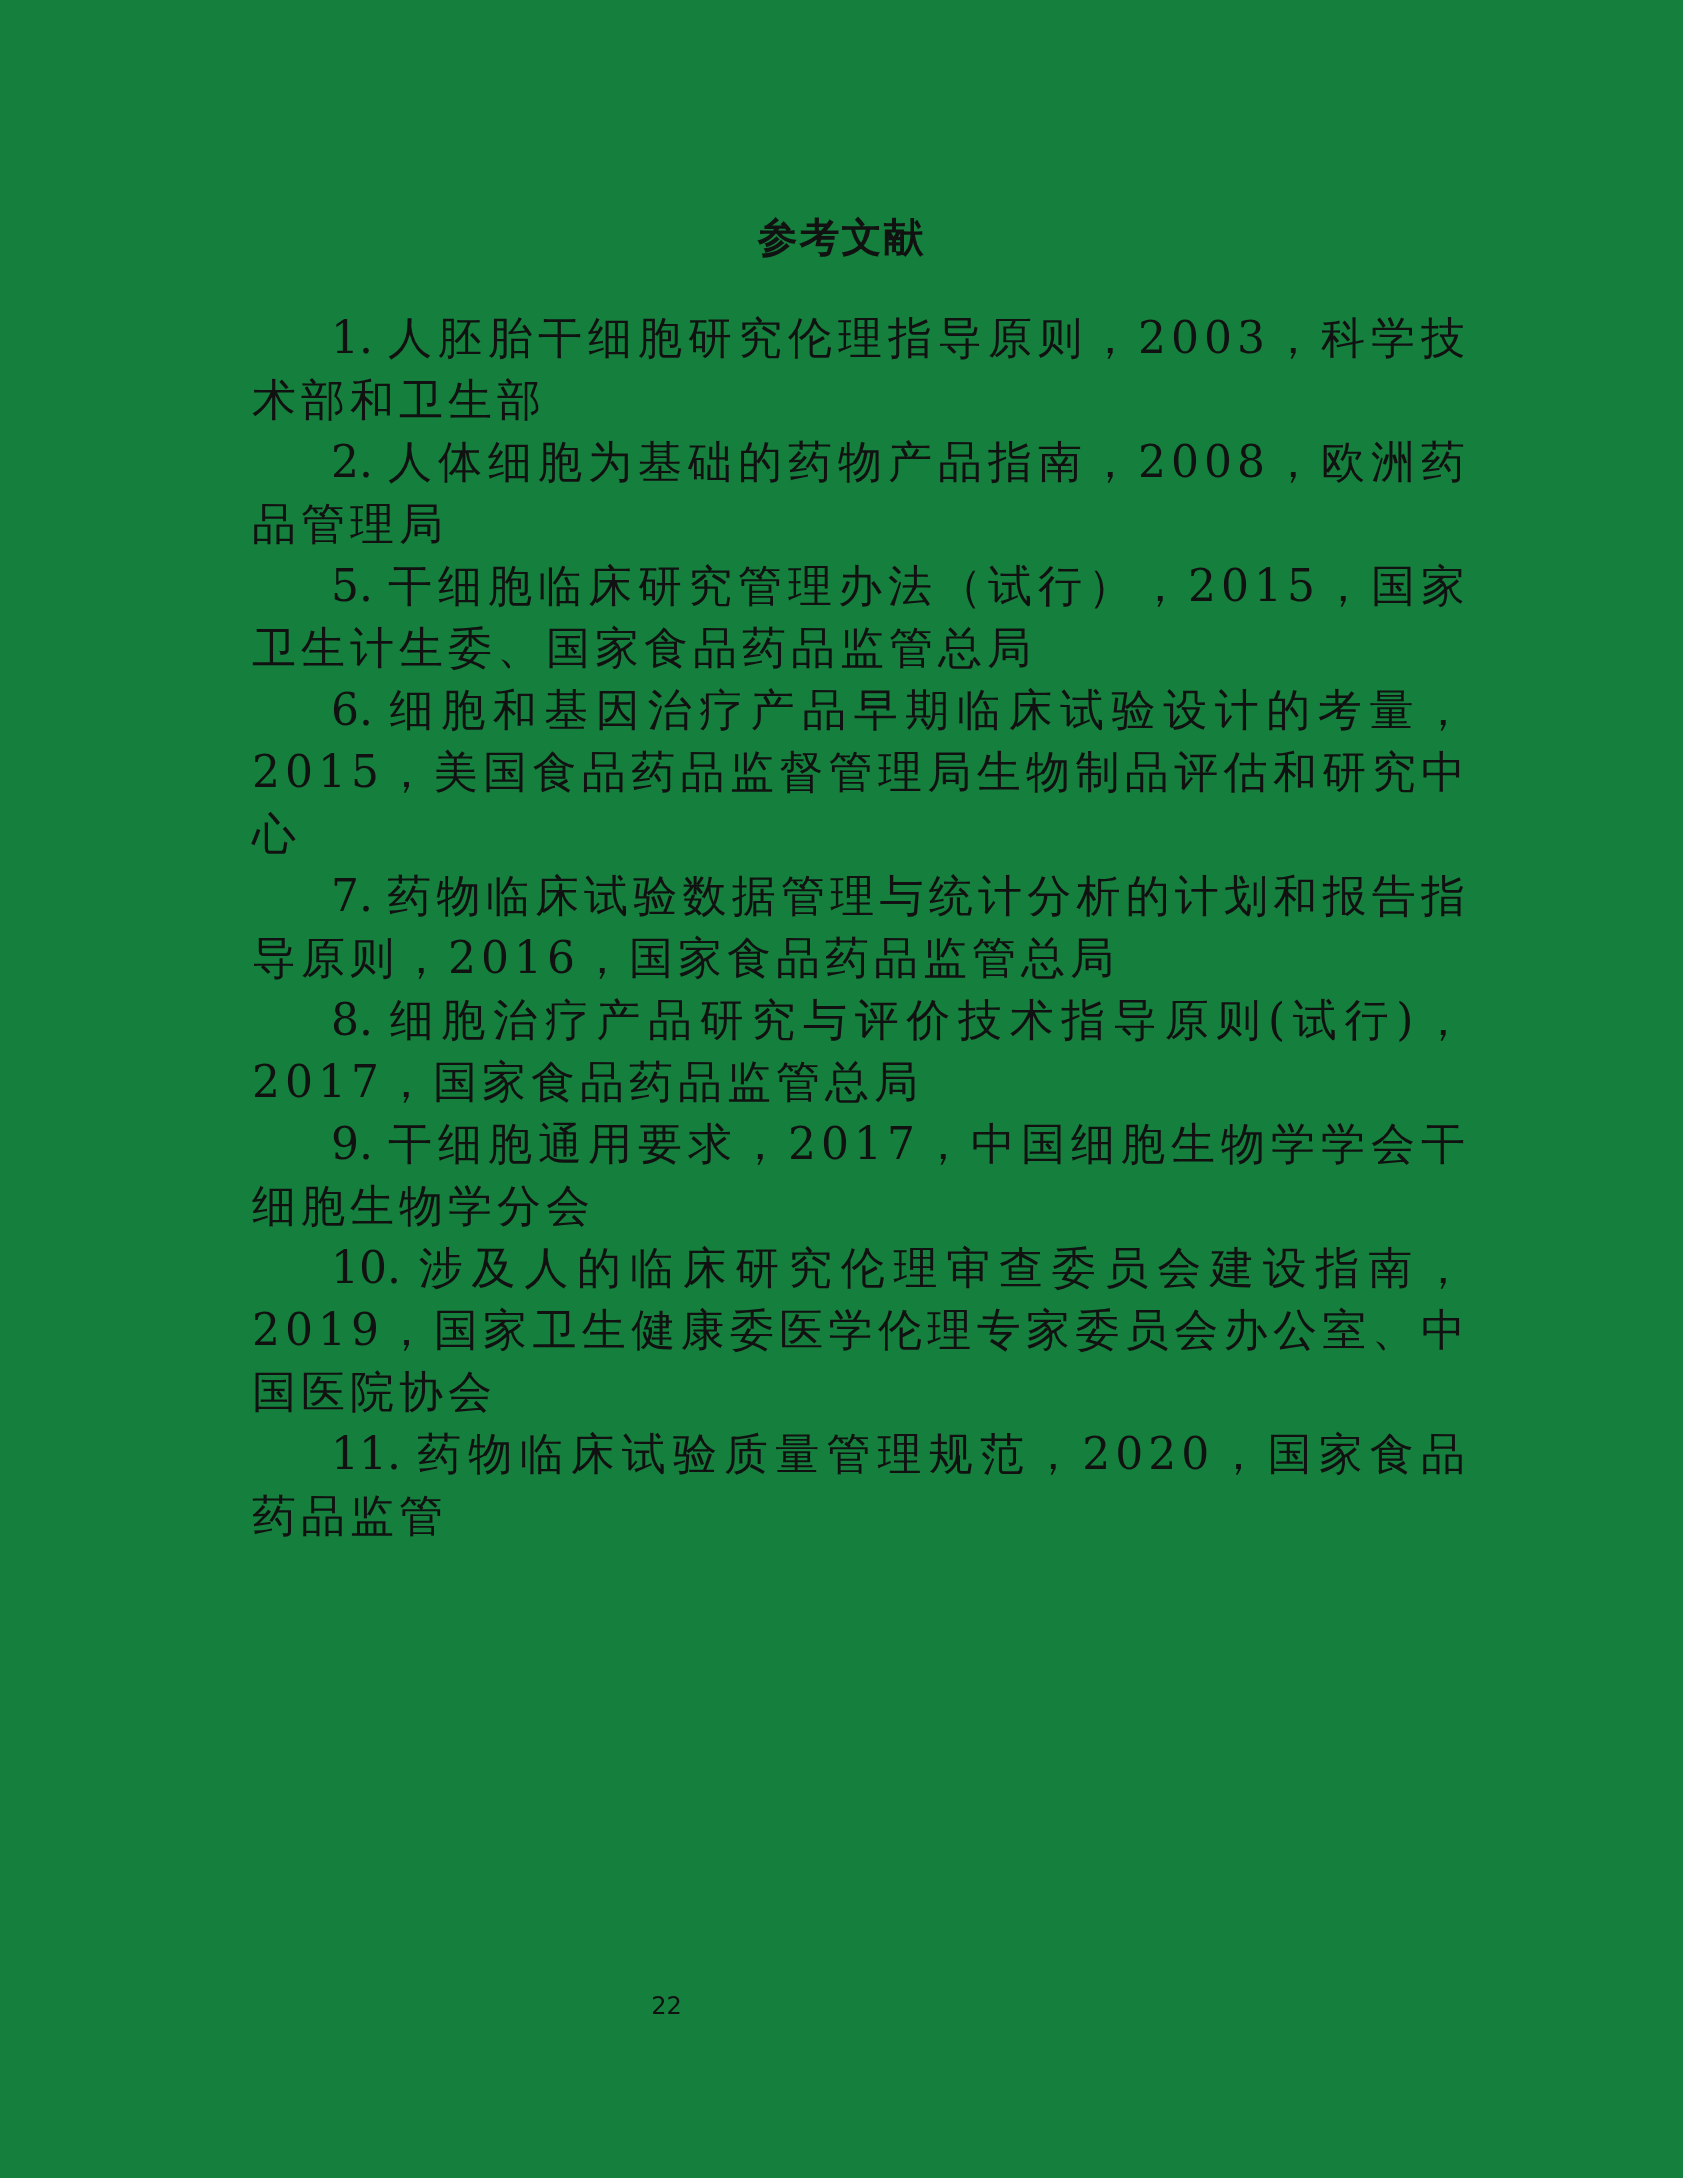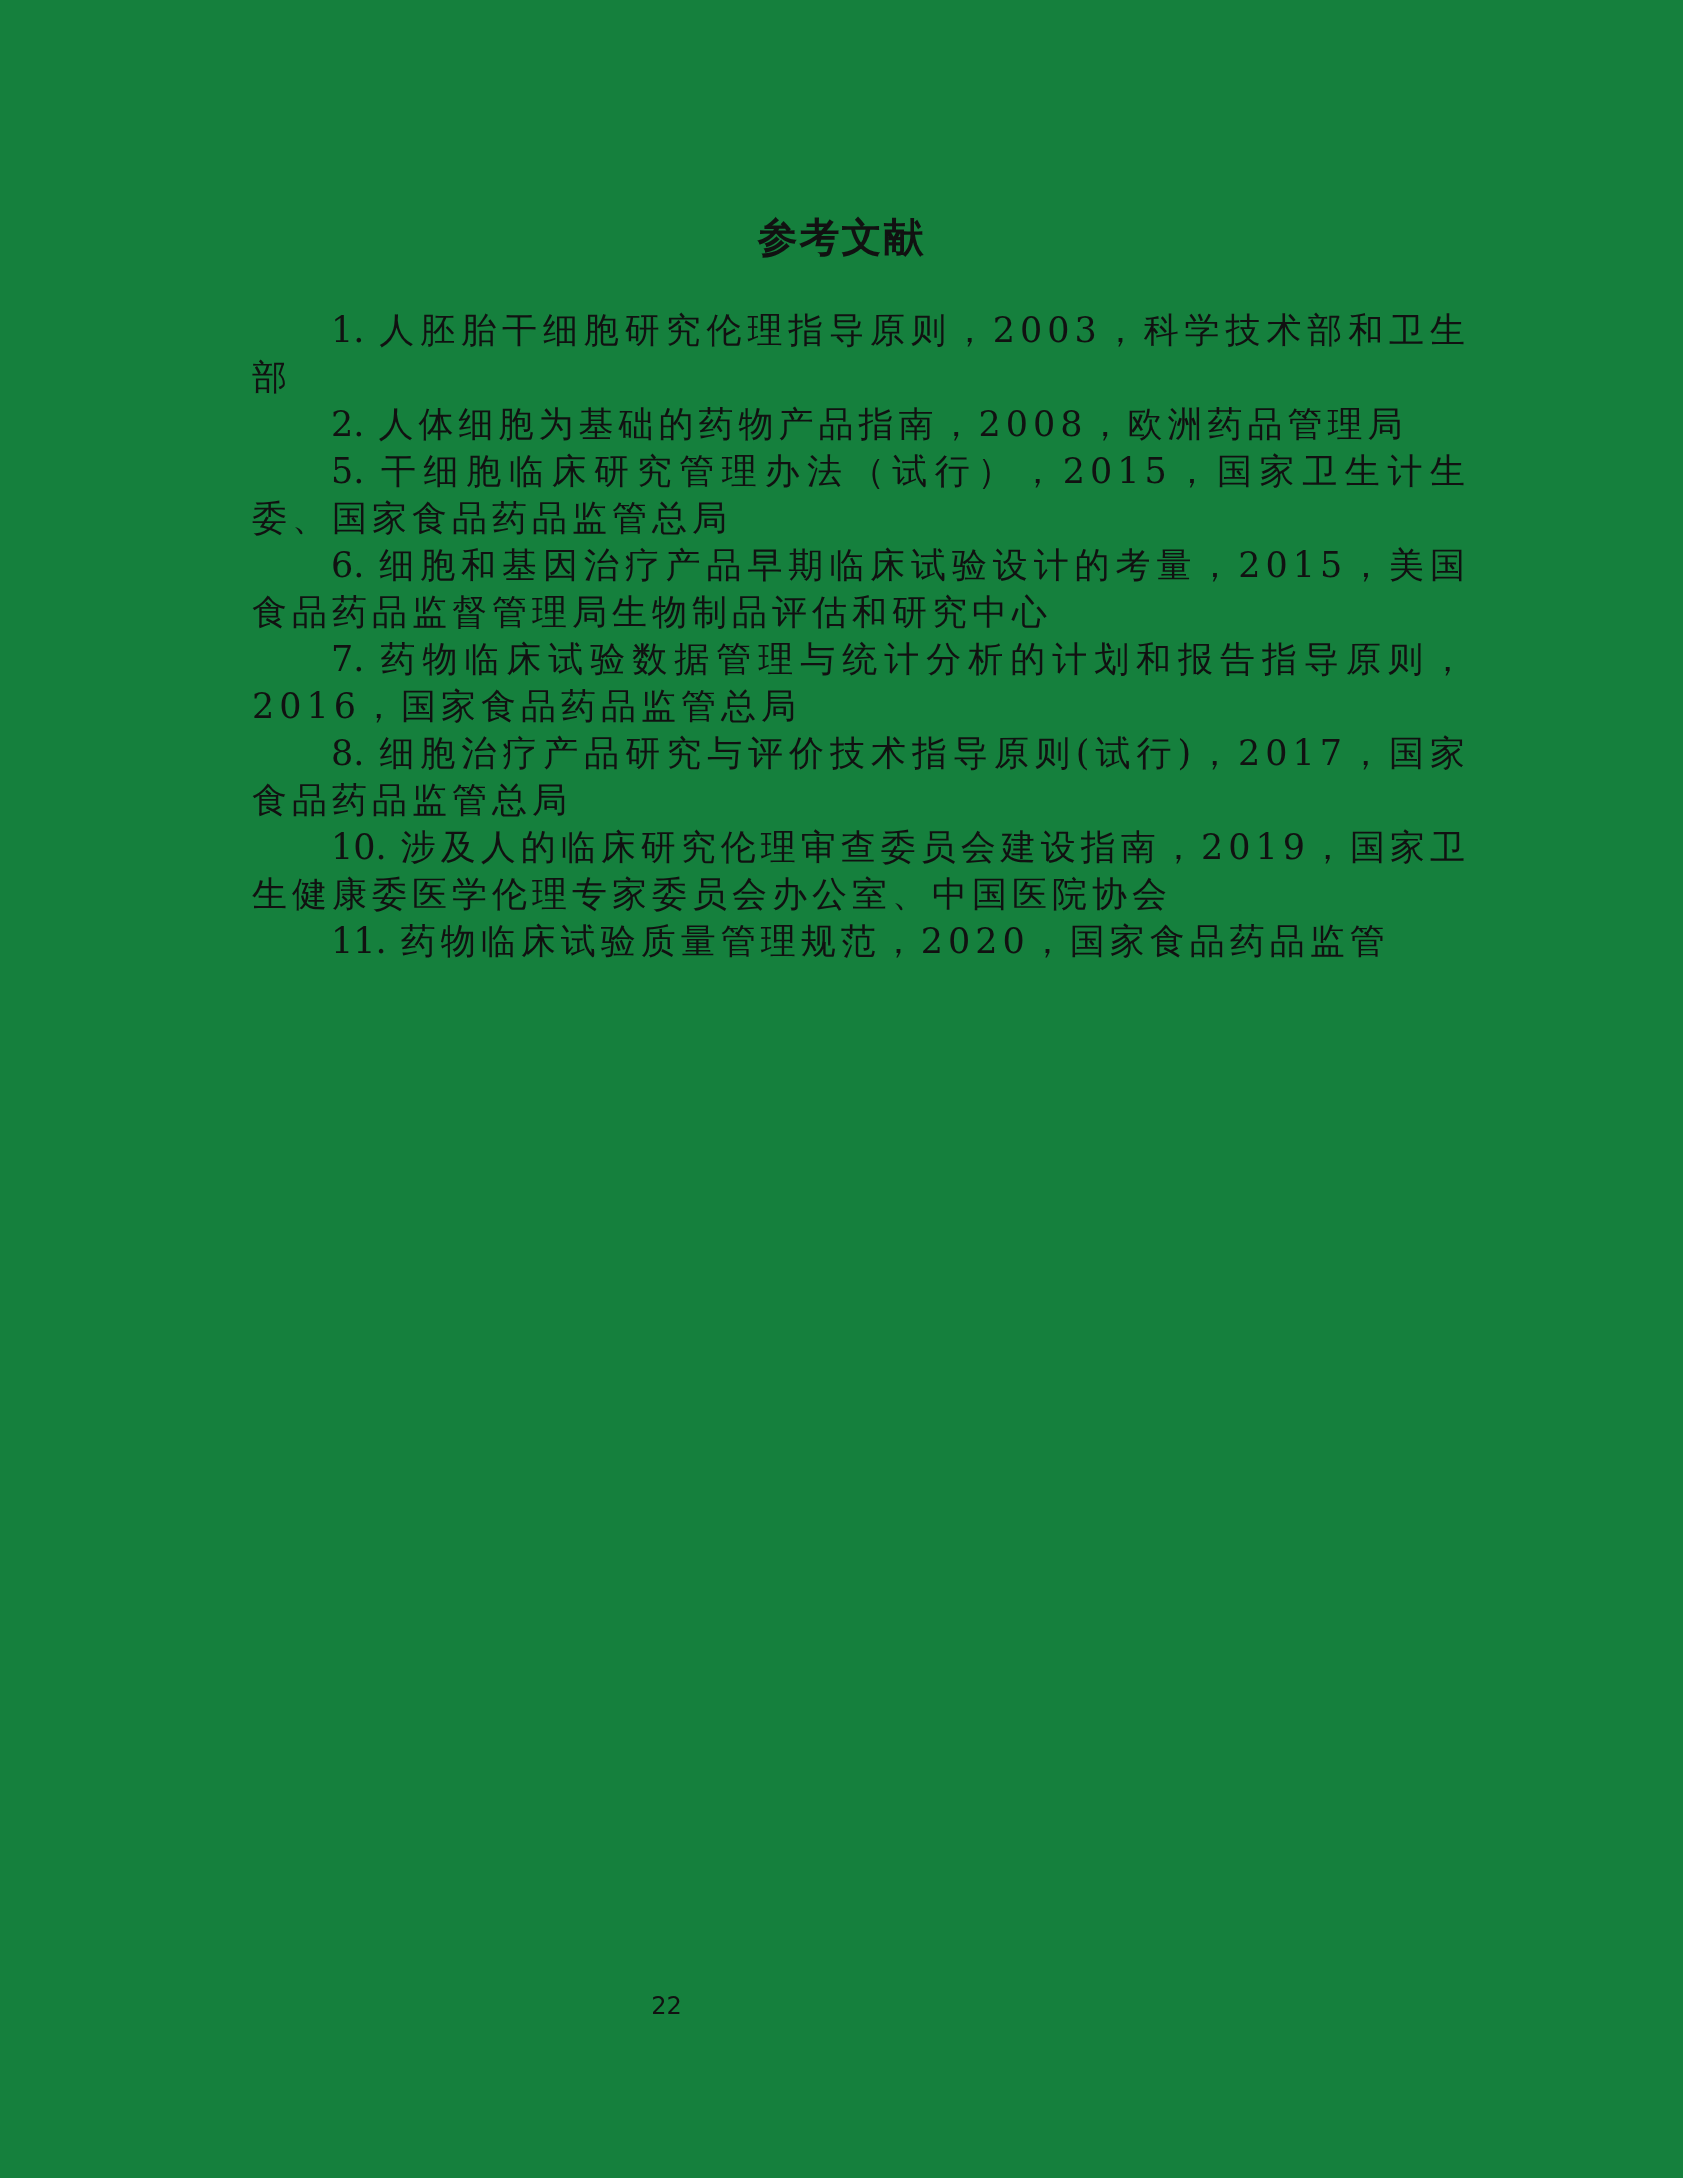--- a/index.html
+++ b/index.html
@@ -2,38 +2,39 @@
 <html><head>
 <meta charset="utf-8">
 <style>
   html, body { margin: 0; padding: 0; background: #ffffff; }
   body { width: 1683px; height: 2178px; position: relative; overflow: hidden;
          font-family: "DejaVu Serif", "Liberation Serif", serif; color: #111; }
   .page { position: absolute; left: 0; top: 0; width: 1683px; height: 2178px; background: #15803d; padding-left: 8px; }
   .title { position: absolute; top: 210px; left: 0; width: 1683px; text-align: center;
            font-family: "DejaVu Sans", sans-serif; font-weight: bold; font-size: 40px; letter-spacing: 2px; }
   .refs { position: absolute; left: 252px; top: 307px; width: 1218px; margin: 0; padding: 0; list-style: none; }
-  .ref { font-size: 35px; line-height: 47px; text-indent: 79px; text-align: justify;
+  .ref { font-size: 44px; line-height: 62px; text-indent: 79px; text-align: justify;
          text-align-last: left; letter-spacing: 5px; margin: 0; }
   .ref .num { letter-spacing: 0; margin-right: 14px; }
   .pagenum { position: absolute; top: 1992px; left: 0; width: 1333px; text-align: center;
              font-family: "DejaVu Sans", sans-serif; font-size: 24px; }
 </style>
 </head>
 <body>
 
 <div class="page">
   <div class="title">参考文献</div>
 
   <ul class="refs">
     <li class="ref"><span class="num">1.</span><span>人胚胎干细胞研究伦理指导原则，2003，科学技术部和卫生部</span></li>
     <li class="ref"><span class="num">2.</span><span>人体细胞为基础的药物产品指南，2008，欧洲药品管理局</span></li>
     <li class="ref"><span class="num">5.</span><span>干细胞临床研究管理办法（试行），2015，国家卫生计生委、国家食品药品监管总局</span></li>
     <li class="ref"><span class="num">6.</span><span>细胞和基因治疗产品早期临床试验设计的考量，2015，美国食品药品监督管理局生物制品评估和研究中心</span></li>
     <li class="ref"><span class="num">7.</span><span>药物临床试验数据管理与统计分析的计划和报告指导原则，2016，国家食品药品监管总局</span></li>
     <li class="ref"><span class="num">8.</span><span>细胞治疗产品研究与评价技术指导原则(试行)，2017，国家食品药品监管总局</span></li>
+    <li class="ref"><span class="num">9.</span><span>干细胞通用要求，2017，中国细胞生物学学会干细胞生物学分会</span></li>
     <li class="ref"><span class="num">10.</span><span>涉及人的临床研究伦理审查委员会建设指南，2019，国家卫生健康委医学伦理专家委员会办公室、中国医院协会</span></li>
     <li class="ref"><span class="num">11.</span><span>药物临床试验质量管理规范，2020，国家食品药品监管</span></li>
   </ul>
 
   <div class="pagenum">22</div>
 </div>
 
 
 </body></html>

